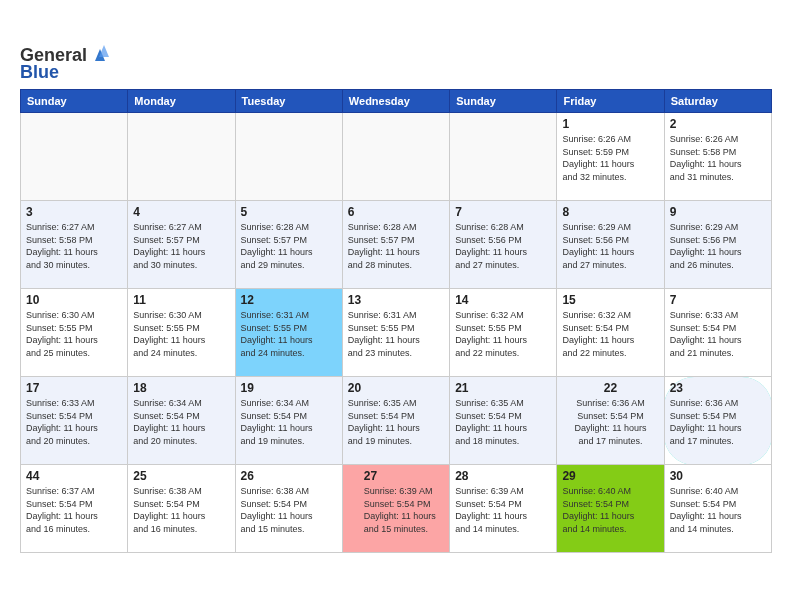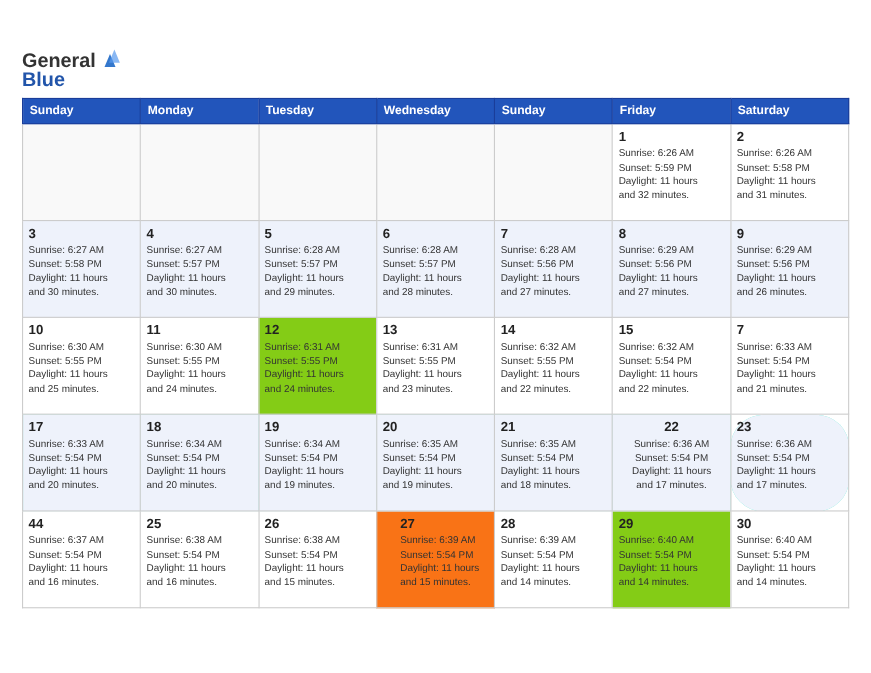--- a/index.html
+++ b/index.html
@@ -197,21 +197,21 @@
 Daylight: 11 hours
 and 25 minutes.</div>
           </td>
           <td style="background: rgb(255, 255, 255);">
             <span class="day-num">11</span>
             <div class="day-info" style="white-space: pre-line;">Sunrise: 6:30 AM
 Sunset: 5:55 PM
 Daylight: 11 hours
 and 24 minutes.</div>
           </td>
-          <td style="background: #84cc16;">
+          <td style="background: #7dd3fc;">
             <span class="day-num">12</span>
             <div class="day-info" style="white-space: pre-line;">Sunrise: 6:31 AM
 Sunset: 5:55 PM
 Daylight: 11 hours
 and 24 minutes.</div>
           </td>
           <td style="background: rgb(255, 255, 255);">
             <span class="day-num">13</span>
             <div class="day-info" style="white-space: pre-line;">Sunrise: 6:31 AM
 Sunset: 5:55 PM
@@ -306,21 +306,21 @@
 Daylight: 11 hours
 and 16 minutes.</div>
           </td>
           <td style="background: rgb(255, 255, 255);">
             <span class="day-num">26</span>
             <div class="day-info" style="white-space: pre-line;">Sunrise: 6:38 AM
 Sunset: 5:54 PM
 Daylight: 11 hours
 and 15 minutes.</div>
           </td>
-          <td style="background: #f97316; padding-left: 21px;">
+          <td style="background: #fca5a5; padding-left: 21px;">
             <span class="day-num">27</span>
             <div class="day-info" style="white-space: pre-line;">Sunrise: 6:39 AM
 Sunset: 5:54 PM
 Daylight: 11 hours
 and 15 minutes.</div>
           </td>
           <td style="background: rgb(255, 255, 255);">
             <span class="day-num">28</span>
             <div class="day-info" style="white-space: pre-line;">Sunrise: 6:39 AM
 Sunset: 5:54 PM

